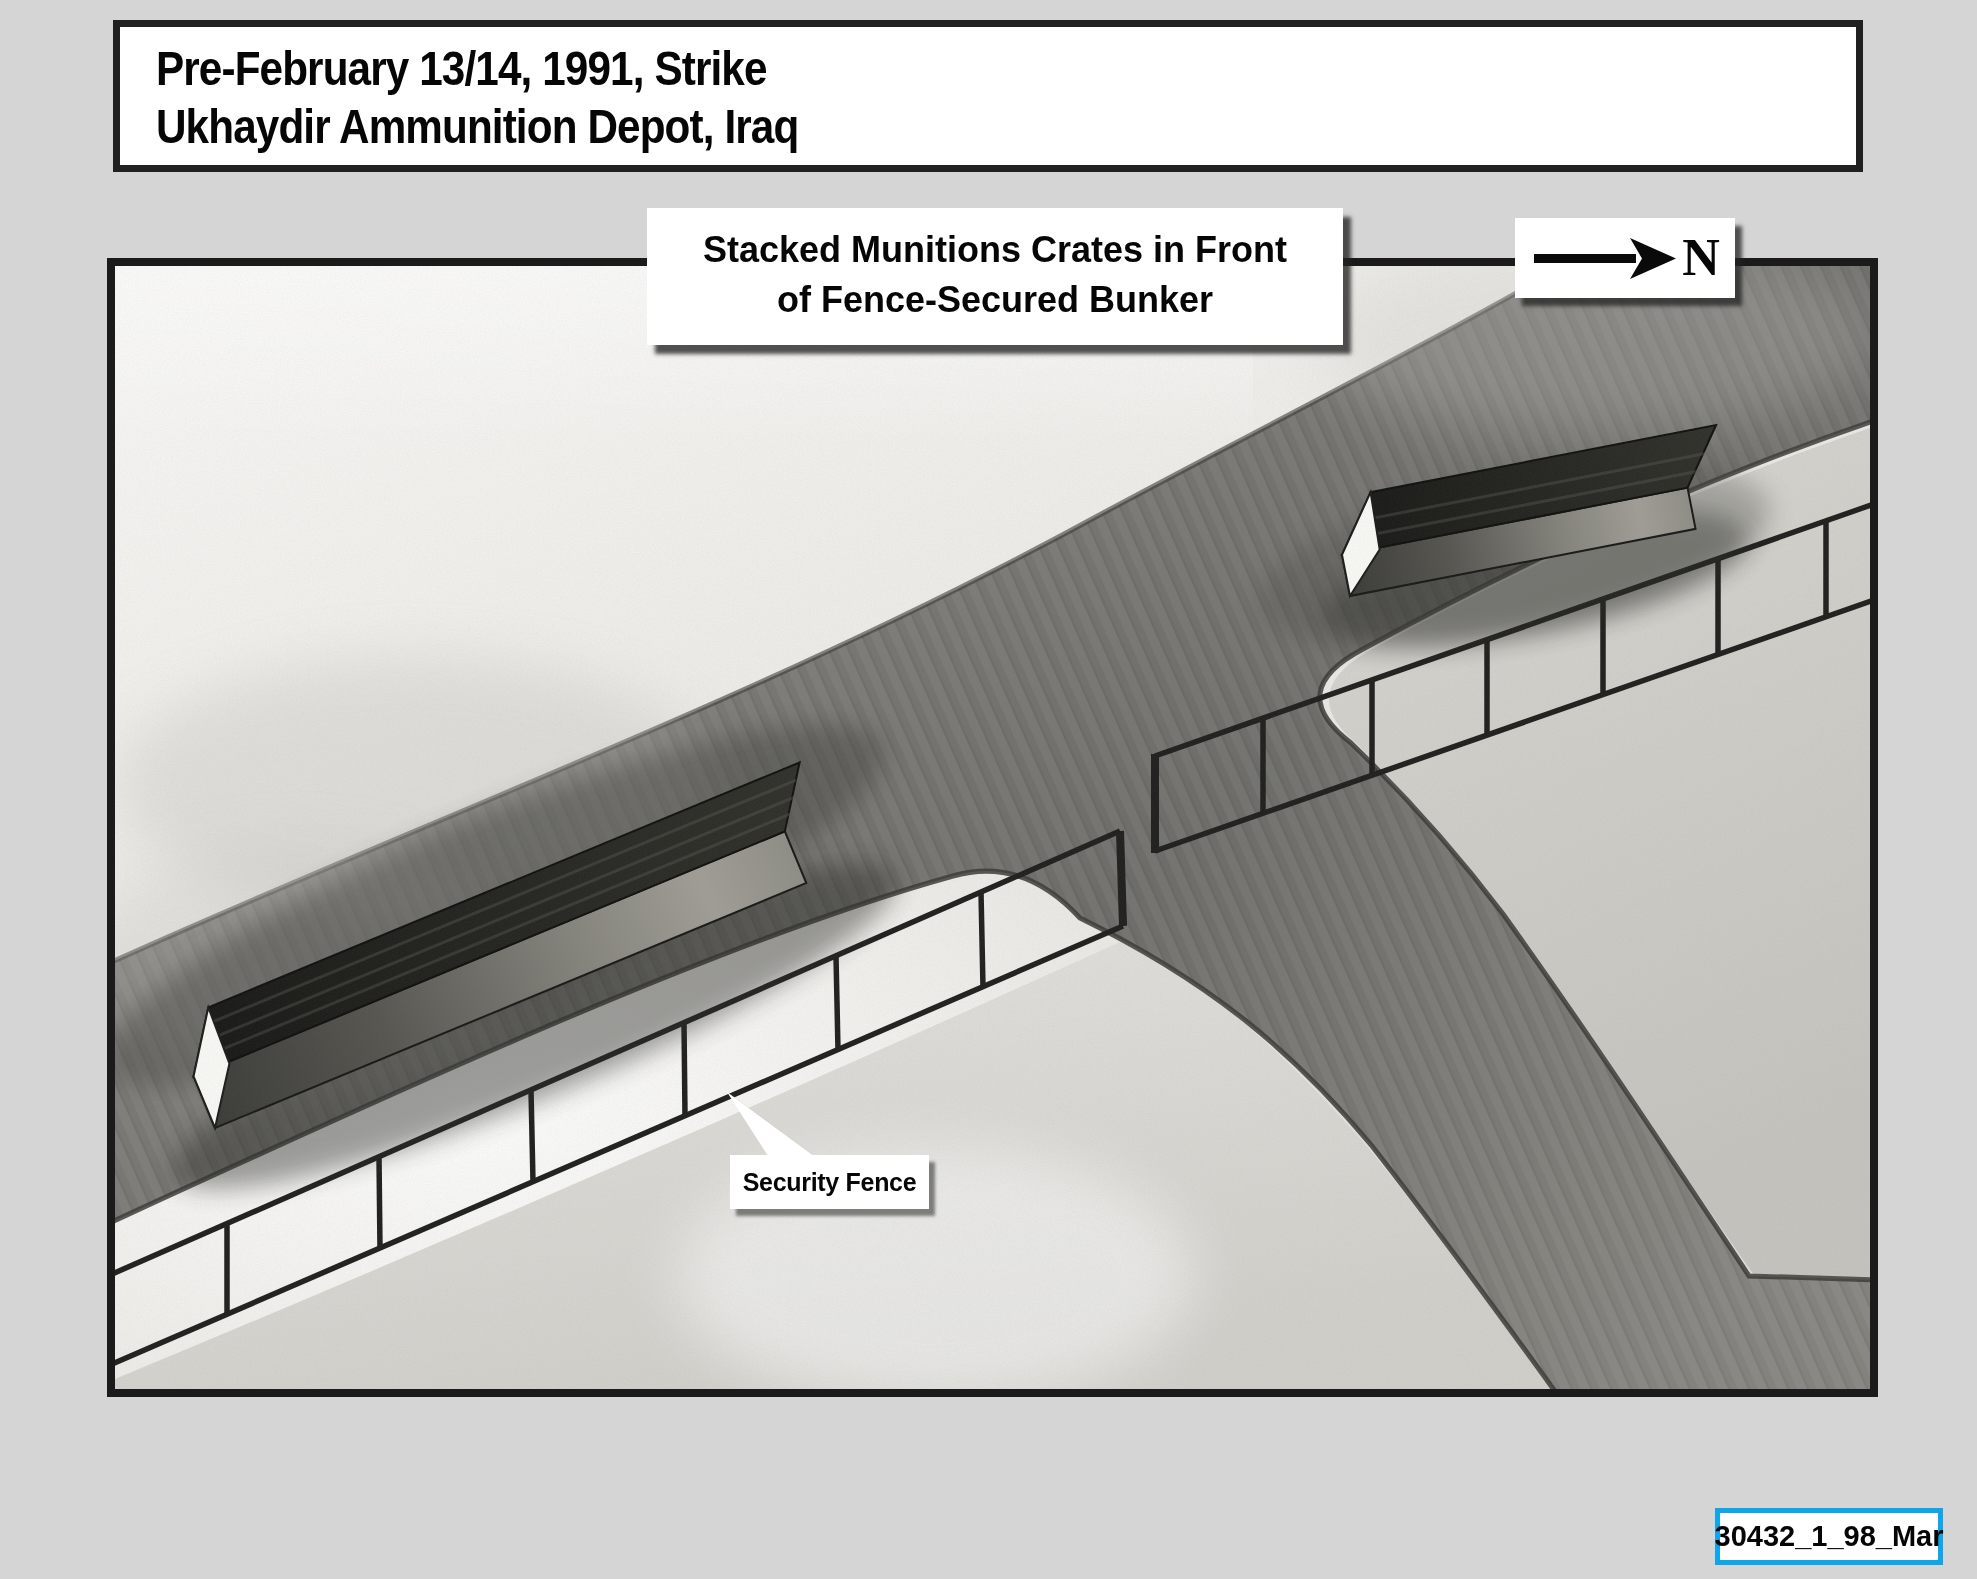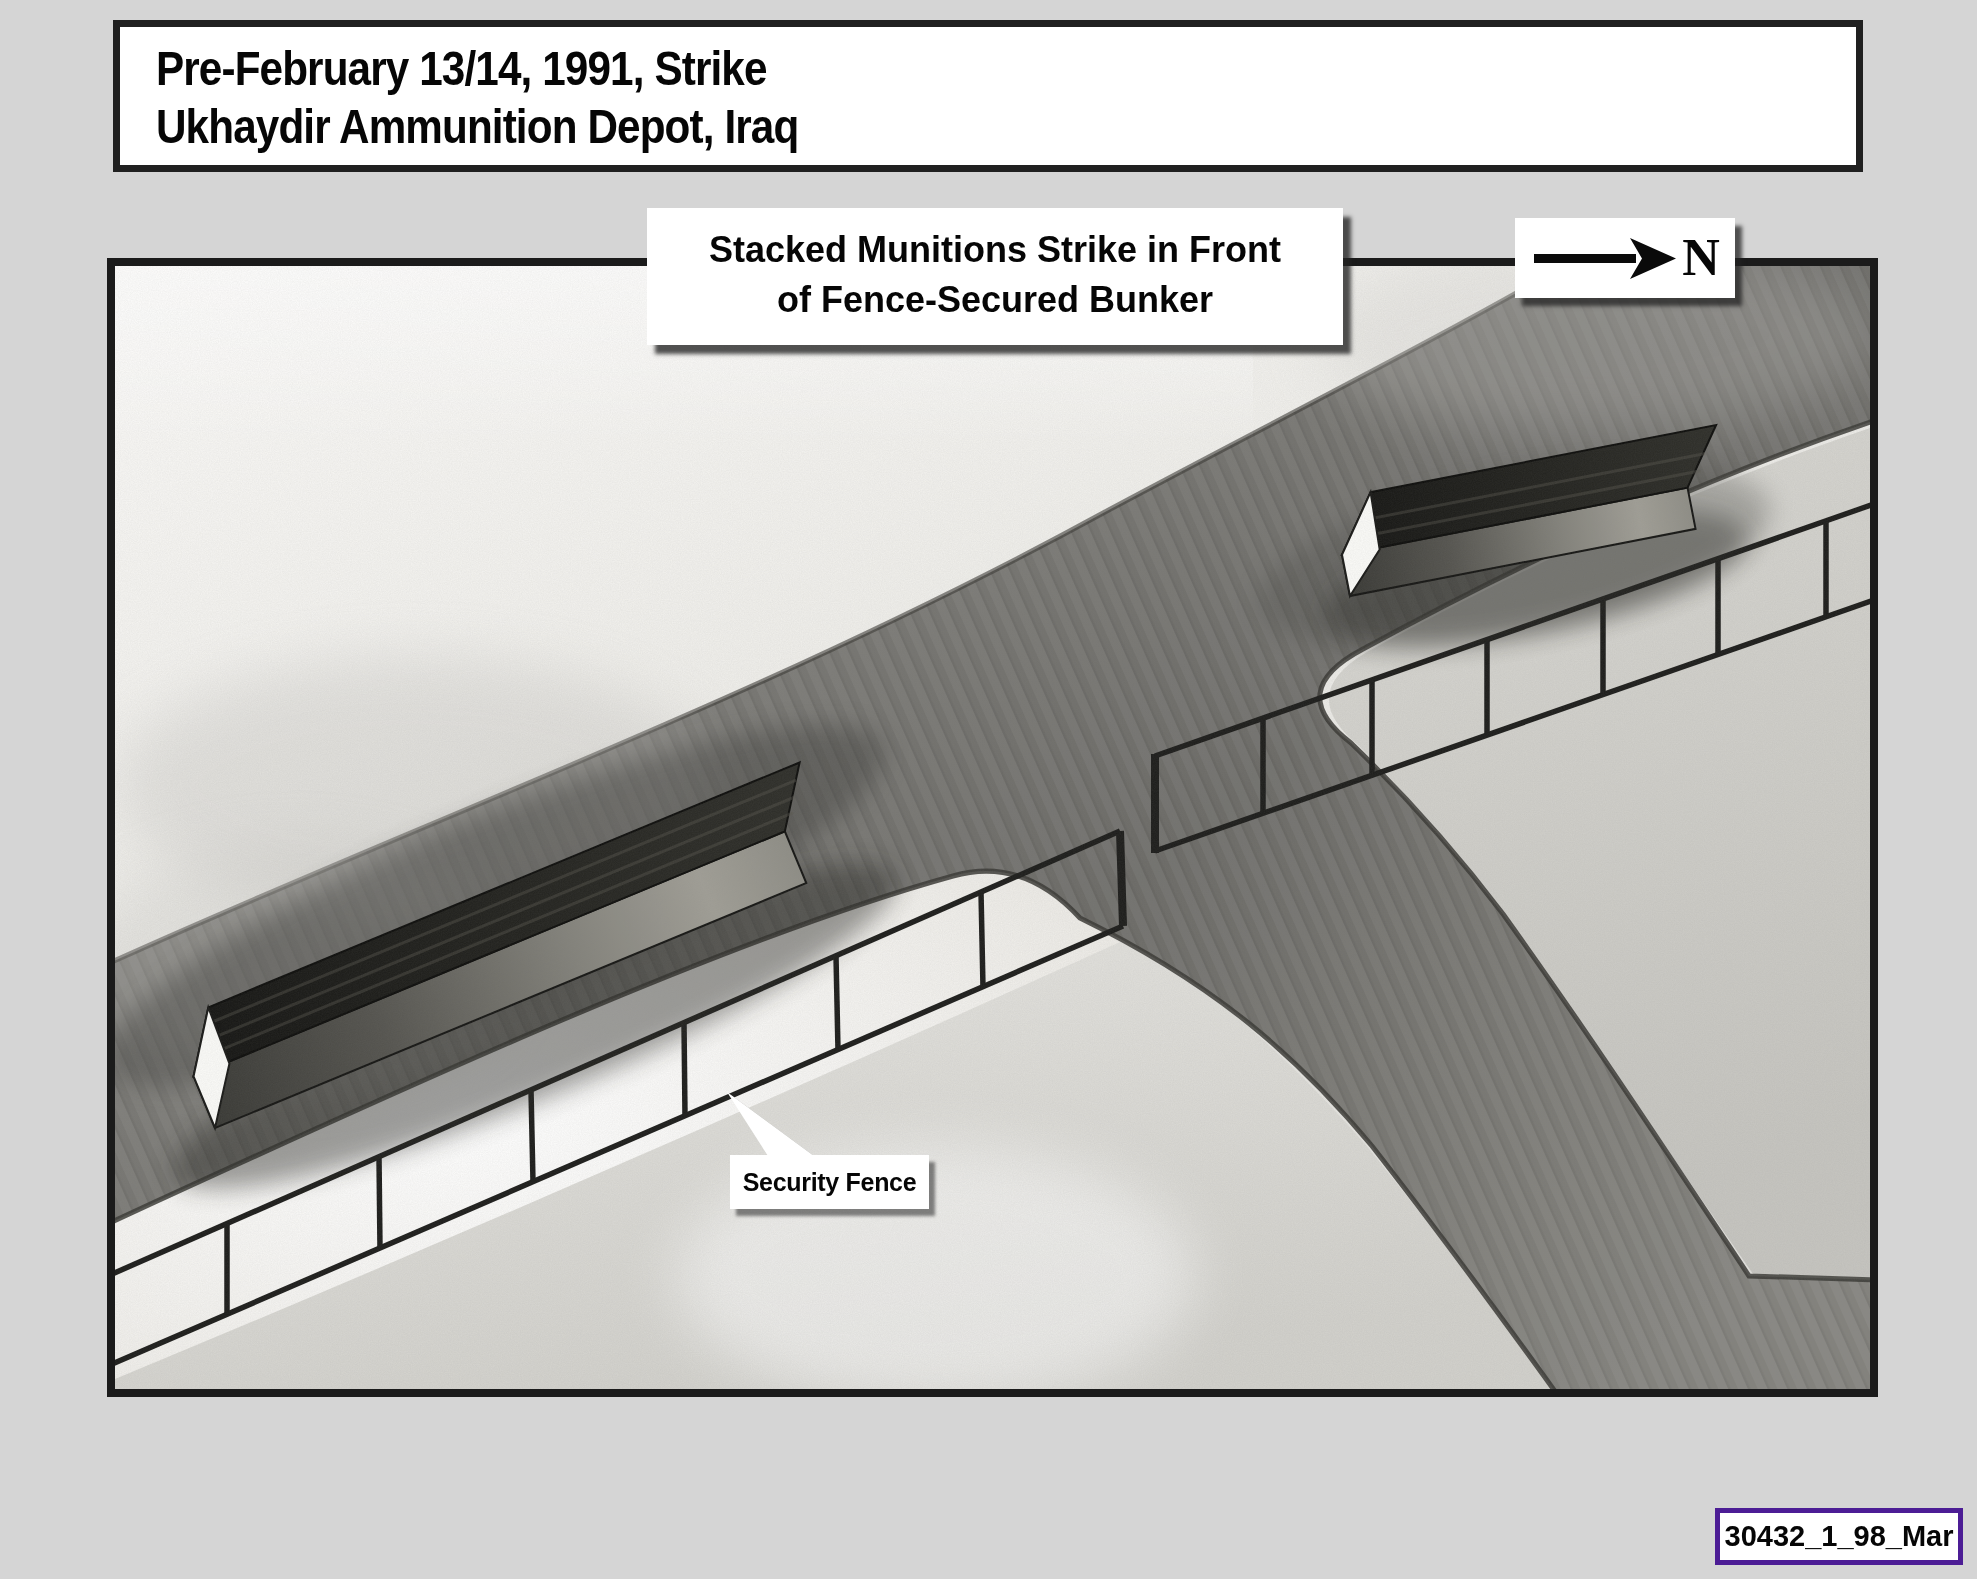--- a/index.html
+++ b/index.html
@@ -31,22 +31,22 @@
   #north-box .n-letter{font-family:"Liberation Serif","DejaVu Serif",serif;font-weight:bold;
              font-size:52px;line-height:52px;margin-left:2px;}
 
   
   #fence-wedge{position:absolute;left:700px;top:1080px;z-index:3;}
   #fence-label{position:absolute;left:730px;top:1155px;width:199px;height:54px;background:#ffffff;
              box-shadow:6px 7px 3px rgba(40,40,40,.55);display:flex;align-items:center;
              justify-content:center;font-size:25px;font-weight:bold;letter-spacing:-.3px;z-index:4;}
 
   
-  #id-box{position:absolute;left:1715px;top:1508px;width:248px;height:57px;background:#ffffff;
-             border:5px solid #4c1d95;box-sizing:border-box;display:flex;align-items:center;
+  #id-box{position:absolute;left:1715px;top:1508px;width:228px;height:57px;background:#ffffff;
+             border:5px solid #0ea5e9;box-sizing:border-box;display:flex;align-items:center;
              justify-content:center;font-size:29px;font-weight:bold;z-index:5;}
 </style>
 </head>
 <body>
 
 <div id="page">
 
   <div id="title-box">
     <span class="tline">Pre-February 13/14, 1991, Strike</span>
     <span class="tline">Ukhaydir Ammunition Depot, Iraq</span>
@@ -191,21 +191,21 @@
             <line x1="30" y1="-72" x2="376" y2="-72"></line>
         </g>
         <polygon points="0,0 0,-42 40,-98 38,-40" fill="#fbfbf8" stroke="#1a1a18" stroke-width="2"></polygon>
       </g>
 
       <rect x="0" y="0" width="1755" height="1123" filter="url(#grain)" opacity="0.55"></rect>
     </svg>
   </div>
 
   <div id="caption-box">
-    <span class="cline">Stacked Munitions Strike in Front</span>
+    <span class="cline">Stacked Munitions Crates in Front</span>
     <span class="cline">of Fence-Secured Bunker</span>
   </div>
 
   <div id="north-box">
     <svg width="150" height="44" viewBox="0 0 150 44">
       <rect x="4" y="18" width="102" height="9" fill="#0a0a0a"></rect>
       <polygon points="100,2 146,22.5 100,43 112,22.5" fill="#0a0a0a"></polygon>
     </svg>
     <span class="n-letter">N</span>
   </div>

